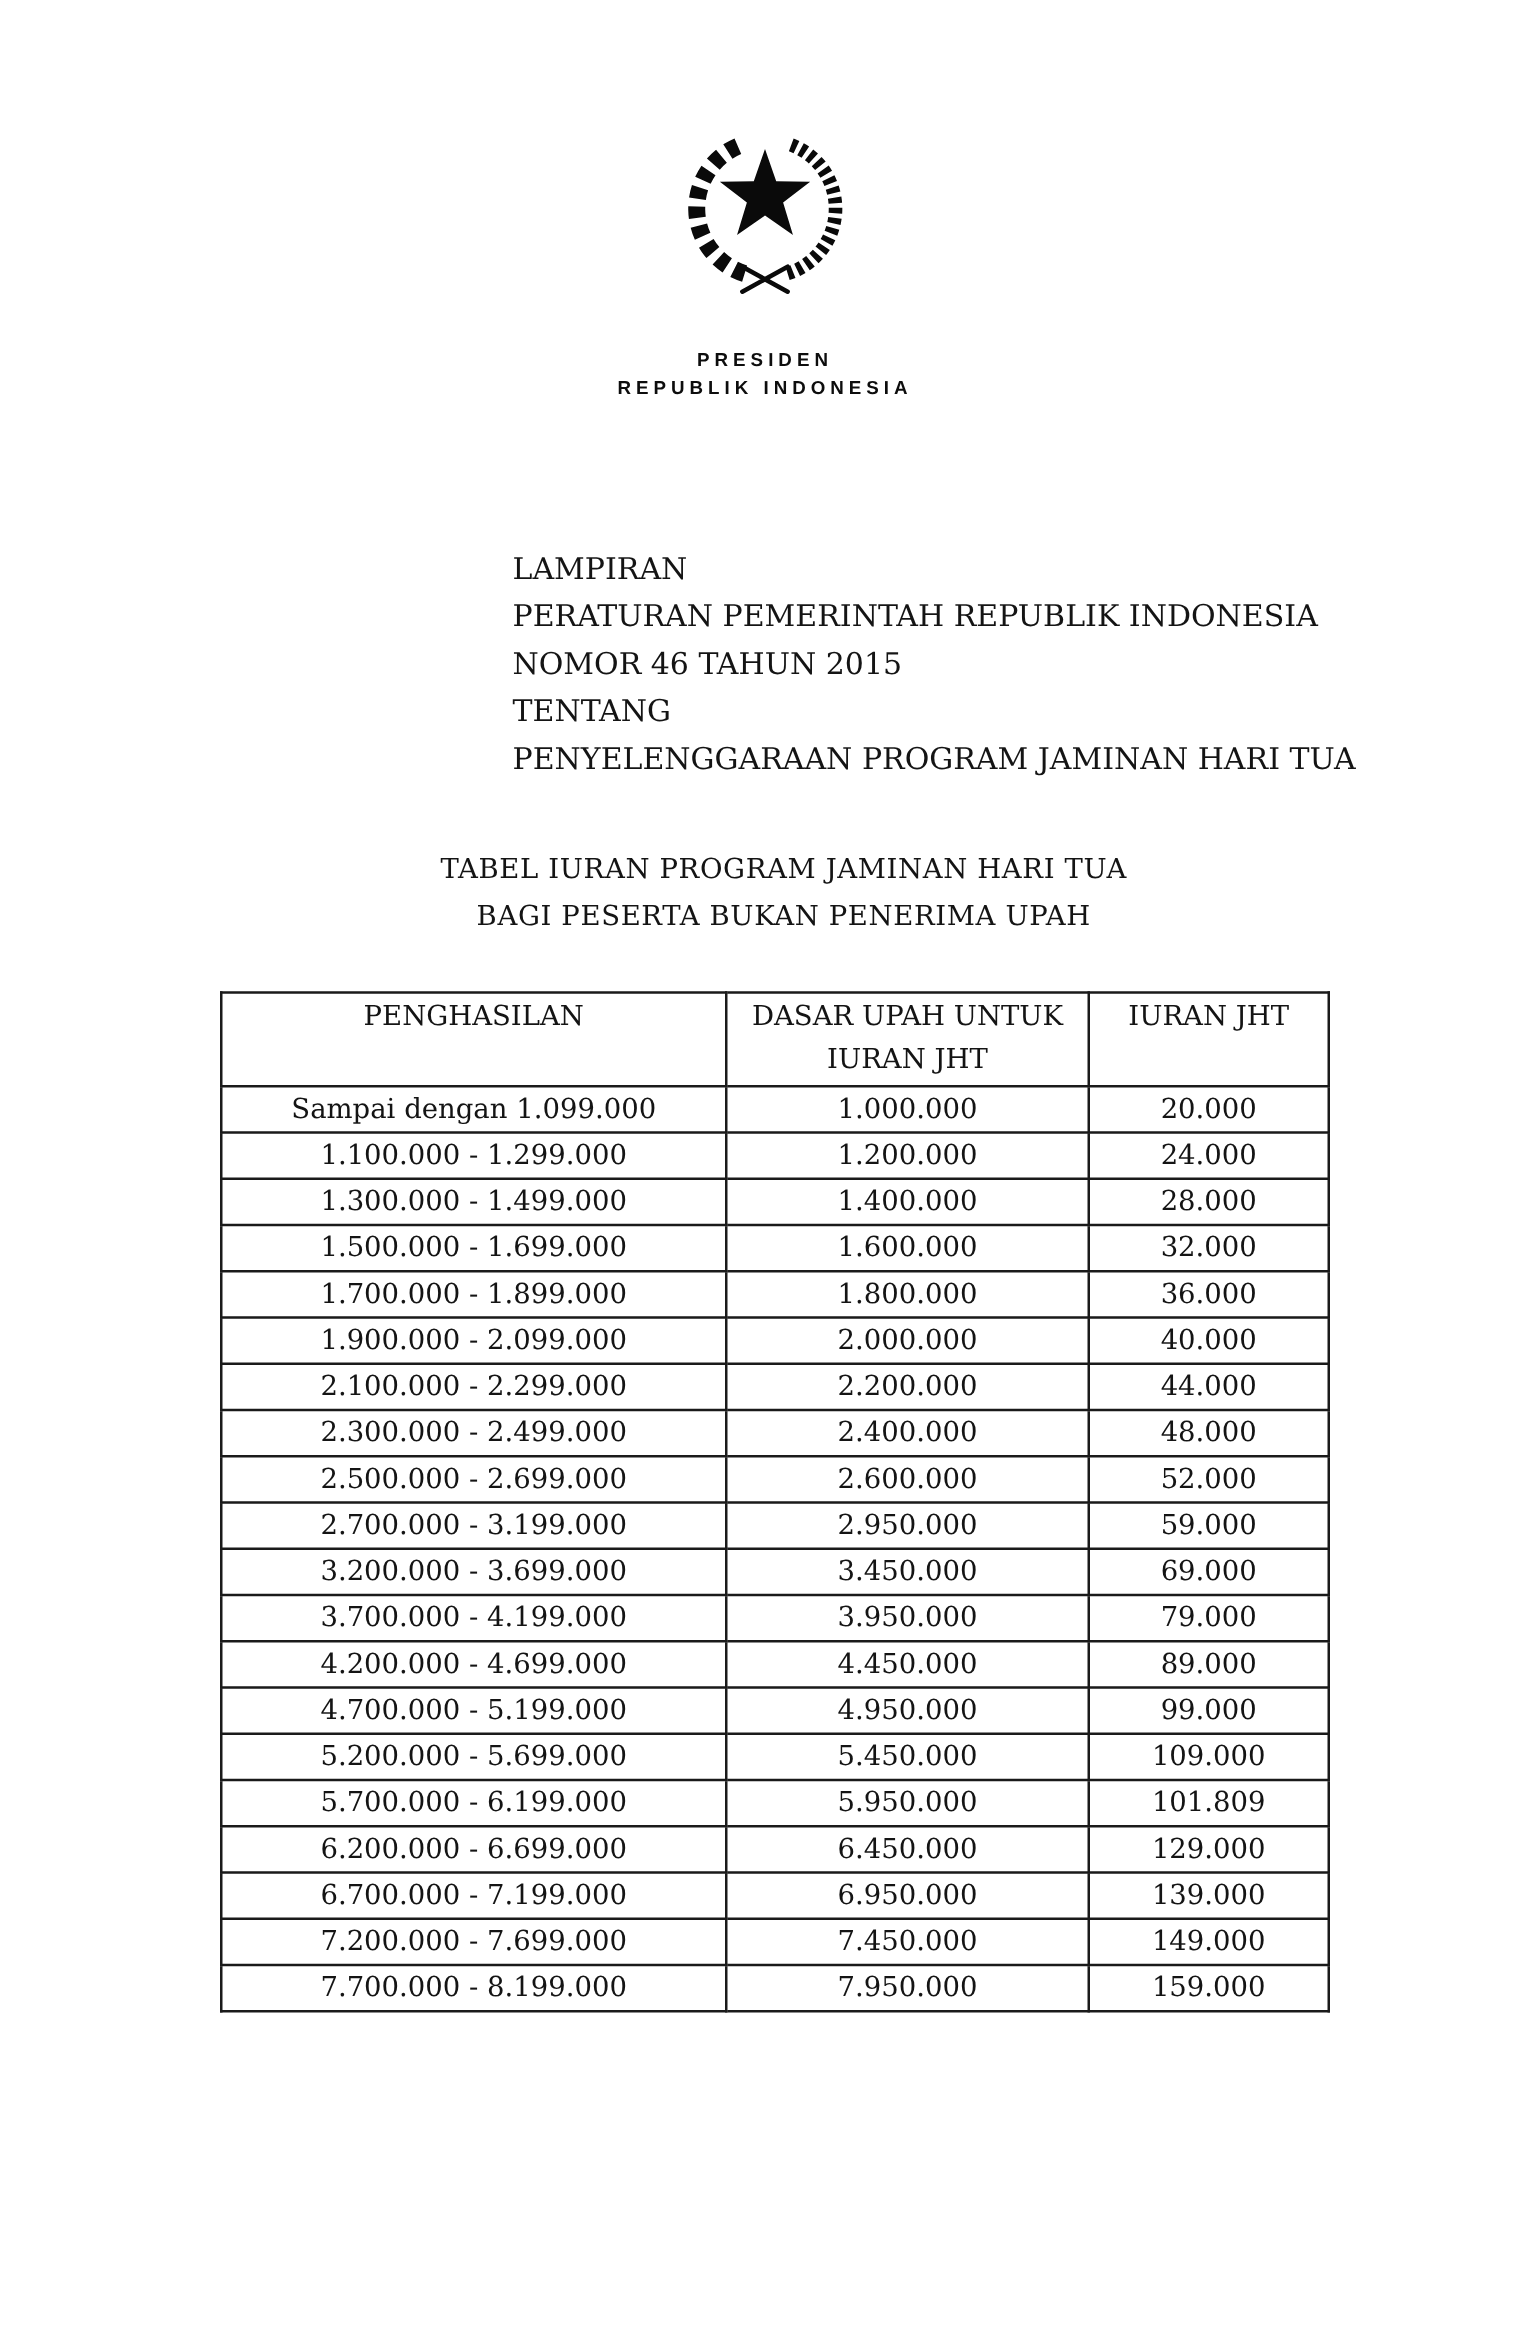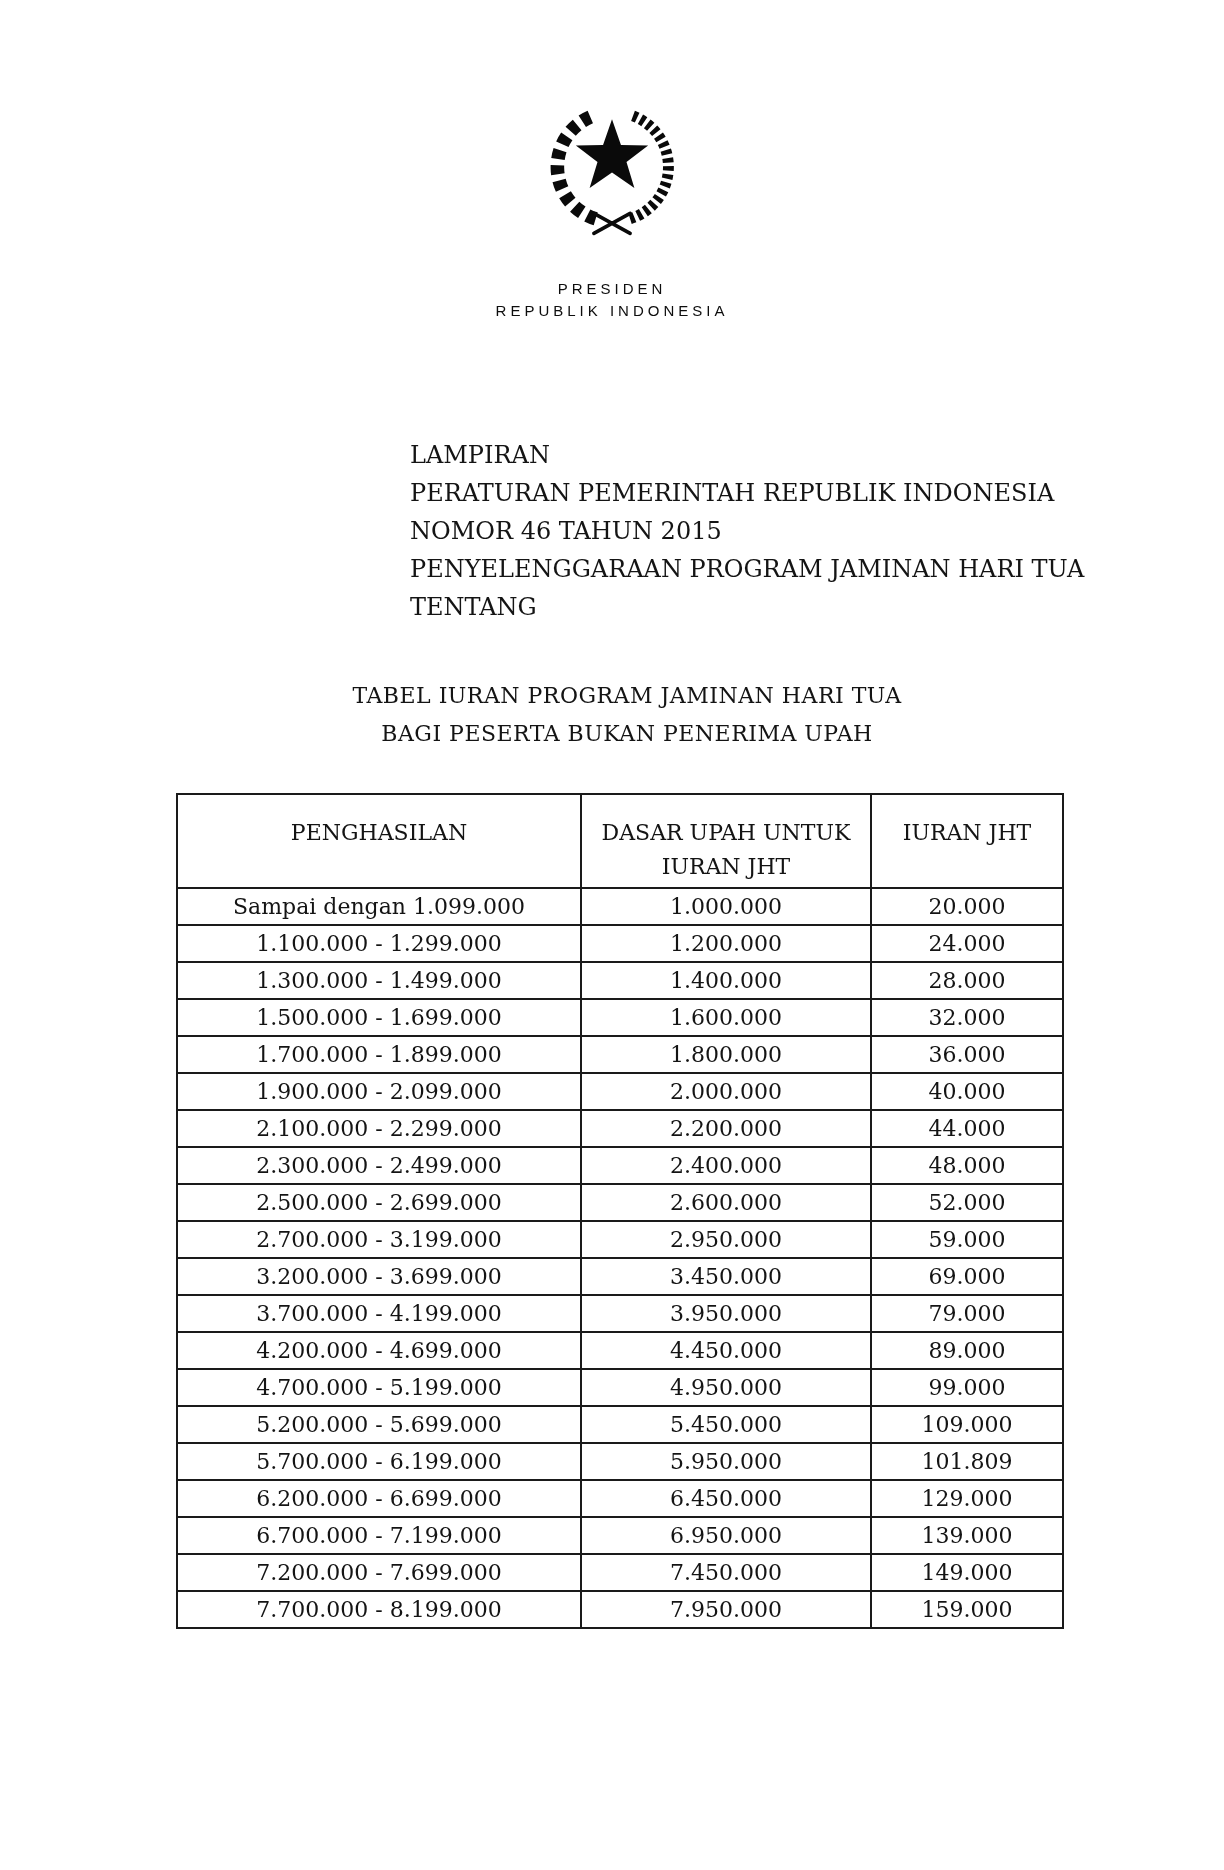--- a/index.html
+++ b/index.html
@@ -23,21 +23,21 @@
     text-align: center;
   }
   .seal-emblem { display: inline-block; width: 150px; height: 154px; }
   .seal-caption {
     margin-top: 28px;
     font-family: "Liberation Sans", sans-serif;
     font-size: 15px;
     letter-spacing: 4px;
     line-height: 22px;
     color: #0d0d0d;
-    font-weight: 400;
+    font-weight: 700;
   }
 
   
   .heading-block {
     position: absolute;
     left: 410px;
     top: 420px;
     font-size: 24px;
     line-height: 38px;
     white-space: nowrap;
@@ -72,21 +72,21 @@
   table.iuran th, table.iuran td {
     border: 2px solid #1a1a1a;
     font-weight: normal;
     text-align: center;
     padding: 0;
     color: #141414;
   }
   table.iuran thead th {
     height: 71px;
     vertical-align: top;
-    padding-top: 21px;
+    padding-top: 2px;
     line-height: 34px;
   }
   table.iuran tbody td {
     height: 35px;
     vertical-align: middle;
     line-height: 35px;
     white-space: nowrap;
   }
 </style>
 </head>
@@ -108,22 +108,22 @@
     <div class="seal-caption">
       <div>PRESIDEN</div>
       <div>REPUBLIK INDONESIA</div>
     </div>
   </div>
 
   <div class="heading-block">
     <div>LAMPIRAN</div>
     <div>PERATURAN PEMERINTAH REPUBLIK INDONESIA</div>
     <div>NOMOR 46 TAHUN 2015</div>
+    <div>TENTANG</div>
     <div>PENYELENGGARAAN PROGRAM JAMINAN HARI TUA</div>
-    <div>TENTANG</div>
   </div>
 
   <div class="table-title">
     <div>TABEL IURAN PROGRAM JAMINAN HARI TUA</div>
     <div>BAGI PESERTA BUKAN PENERIMA UPAH</div>
   </div>
 
   <table class="iuran">
     <colgroup>
         <col class="c1">

